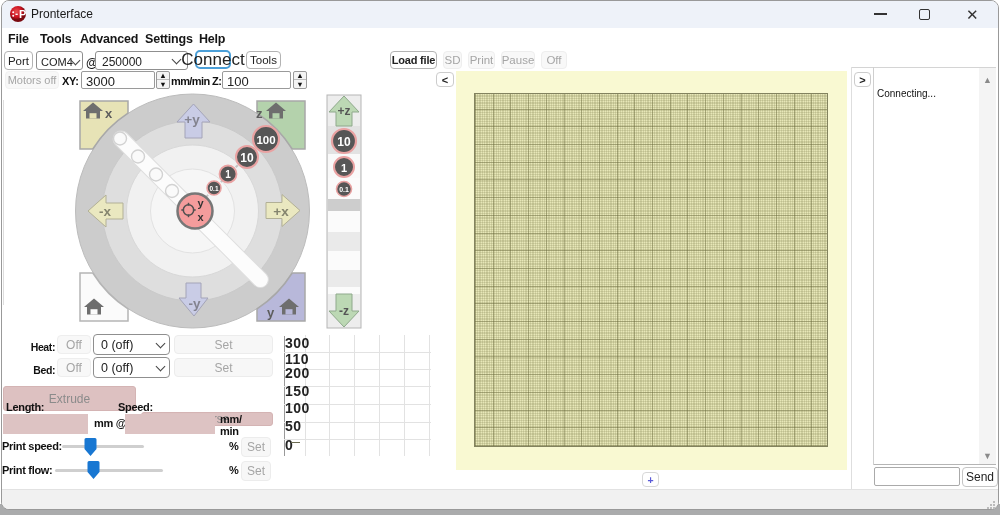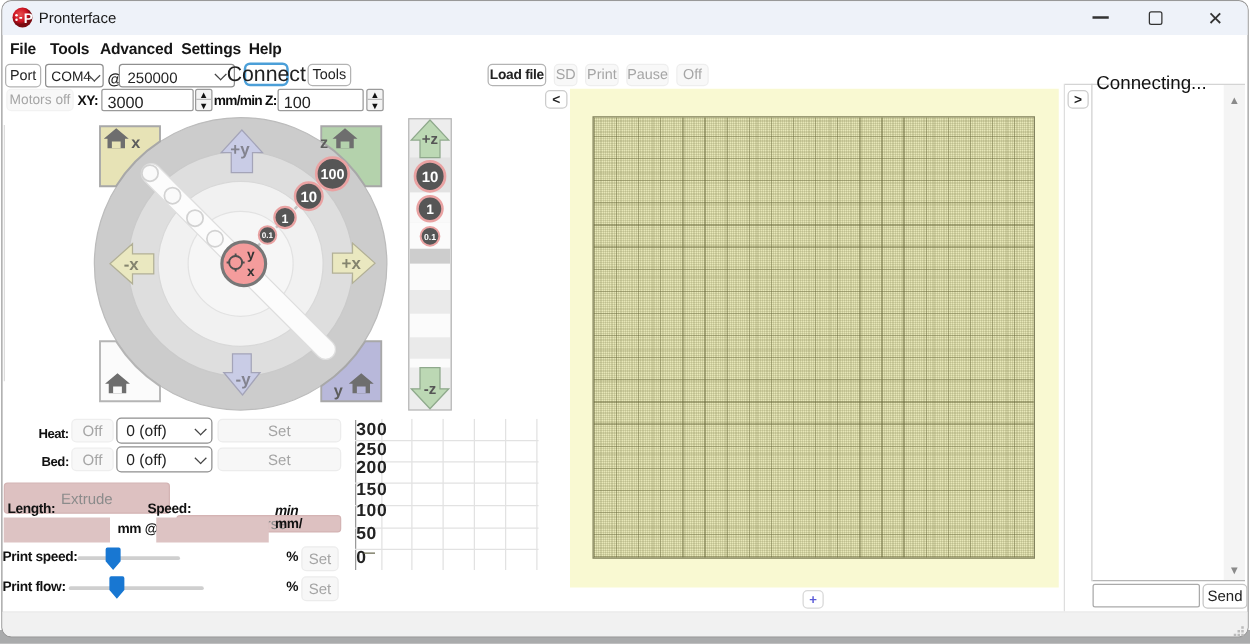--- a/index.html
+++ b/index.html
@@ -214,21 +214,21 @@
 <div class="setbtn" style="left:174px;top:358px;width:99px;height:19px;">Set</div>
 
 <div class="pinkbtn" style="left:3px;top:386px;width:133px;height:25px;">Extrude</div>
 <div class="pinkbtn" style="left:141px;top:382px;width:132px;height:14px;margin-top:30px;">Reverse</div>
 <div class="lbl" style="left:6px;top:401px;">Length:</div>
 <div class="lbl" style="left:118px;top:401px;">Speed:</div>
 <div class="pinkfield" style="left:3px;top:414px;width:85px;height:20px;"></div>
 <div class="lbl" style="left:94px;top:417px;">mm @</div>
 <div class="pinkfield" style="left:125px;top:414px;width:90px;height:20px;"></div>
 <div class="lbl" style="left:220px;top:413px;">mm/</div>
-<div class="lbl" style="left:220px;top:403px;font-style:italic;">min</div>
+<div class="lbl" style="left:220px;top:425px;">min</div>
 
 <div class="lbl" style="left:2px;top:440px;">Print speed:</div>
 <div class="abs" style="left:62px;top:445px;width:82px;height:3px;background:#cfcfcf;border-radius:2px;"></div>
 <svg class="abs" style="left:84px;top:437px;" width="13" height="20" viewBox="0 0 13 20">
     <path d="M2 1 h9 a1.5 1.5 0 0 1 1.5 1.5 V12 L6.5 19 L0.5 12 V2.5 A1.5 1.5 0 0 1 2 1 Z" fill="#1877d2"></path>
   </svg>
 <div class="lbl" style="left:229px;top:440px;">%</div>
 <div class="setbtn" style="left:241px;top:437px;width:30px;height:20px;">Set</div>
 <div class="lbl" style="left:2px;top:464px;">Print flow:</div>
 <div class="abs" style="left:55px;top:469px;width:108px;height:3px;background:#cfcfcf;border-radius:2px;"></div>
@@ -246,21 +246,21 @@
   <div class="abs" style="left:1px;top:69px;width:147px;height:1px;background:#e2e2e2;"></div>
   <div class="abs" style="left:1px;top:86.5px;width:147px;height:1px;background:#e2e2e2;"></div>
   <div class="abs" style="left:1px;top:104px;width:147px;height:1px;background:#e2e2e2;"></div>
   <div class="abs" style="left:22px;top:0;width:1px;height:121px;background:#e2e2e2;"></div>
   <div class="abs" style="left:46px;top:0;width:1px;height:121px;background:#e2e2e2;"></div>
   <div class="abs" style="left:71px;top:0;width:1px;height:121px;background:#e2e2e2;"></div>
   <div class="abs" style="left:96px;top:0;width:1px;height:121px;background:#e2e2e2;"></div>
   <div class="abs" style="left:121px;top:0;width:1px;height:121px;background:#e2e2e2;"></div>
   <div class="abs" style="left:146px;top:0;width:1px;height:121px;background:#e2e2e2;"></div>
   <div class="abs b gl" style="left:2px;top:0px;">300</div>
-  <div class="abs b gl" style="left:2px;top:16px;">250</div>
+  <div class="abs b gl" style="left:2px;top:16px;">110</div>
   <div class="abs b gl" style="left:2px;top:30px;">200</div>
   <div class="abs b gl" style="left:2px;top:48px;">150</div>
   <div class="abs b gl" style="left:2px;top:65px;">100</div>
   <div class="abs b gl" style="left:2px;top:83px;">50</div>
   <div class="abs b gl" style="left:2px;top:102px;">0</div>
   <div class="abs" style="left:8px;top:106.5px;width:9px;height:1.5px;background:#6a6a50;"></div>
 </div>
 
 <div class="abs" style="left:456px;top:71px;width:391px;height:399px;background:#f9f9d2;"></div>
 <div id="bed" class="abs" style="left:474px;top:93px;width:354px;height:354px;background:#e7e7b8;border:1px solid #83835f;
@@ -268,19 +268,19 @@
     repeating-linear-gradient(0deg, rgba(100,100,55,.40) 0 1px, transparent 1px 17.7px),
     repeating-linear-gradient(90deg, rgba(100,100,55,.40) 0 1px, transparent 1px 17.7px),
     repeating-linear-gradient(0deg, rgba(120,120,70,.20) 0 1px, transparent 1px 1.77px),
     repeating-linear-gradient(90deg, rgba(120,120,70,.20) 0 1px, transparent 1px 1.77px);"></div>
 <div class="btn" style="left:642px;top:472px;width:17px;height:15px;border-color:#d8d8d8;color:#5b5bd8;font-weight:bold;font-size:10.5px;">+</div>
 
 <div class="abs" style="left:852px;top:67px;width:144px;height:1px;background:#d4d4d4;"></div>
 <div class="abs" style="left:851px;top:67px;width:1px;height:422px;background:#dedede;"></div>
 <div class="abs" style="left:873px;top:67px;width:1px;height:398px;background:#cfcfcf;"></div>
 <div class="abs" style="left:874px;top:464px;width:122px;height:1px;background:#b5b5b5;"></div>
-<div class="abs" style="left:877px;top:58px;font-size:15px;color:#111;">Connecting...</div>
+<div class="abs" style="left:877px;top:88px;font-size:10px;color:#111;">Connecting...</div>
 <div class="abs" style="left:979px;top:68px;width:17px;height:396px;background:#f4f4f4;"></div>
 <div class="abs" style="left:983px;top:75px;font-size:9px;color:#8a8a8a;">▲</div>
 <div class="abs" style="left:983px;top:451px;font-size:9px;color:#8a8a8a;">▼</div>
 <div class="field" style="left:874px;top:467px;width:86px;height:19px;border-color:#aaa;"></div>
 <div class="btn" style="left:962px;top:467px;width:36px;height:20px;border-color:#c5c5c5;">Send</div>
 <div class="abs" style="left:993px;top:501px;width:2px;height:2px;background:#bbb;box-shadow:-3px 3px #bbb, 0 3px #bbb, -6px 6px #bbb, -3px 6px #bbb, 0 6px #bbb;"></div>
 
 </body></html>

